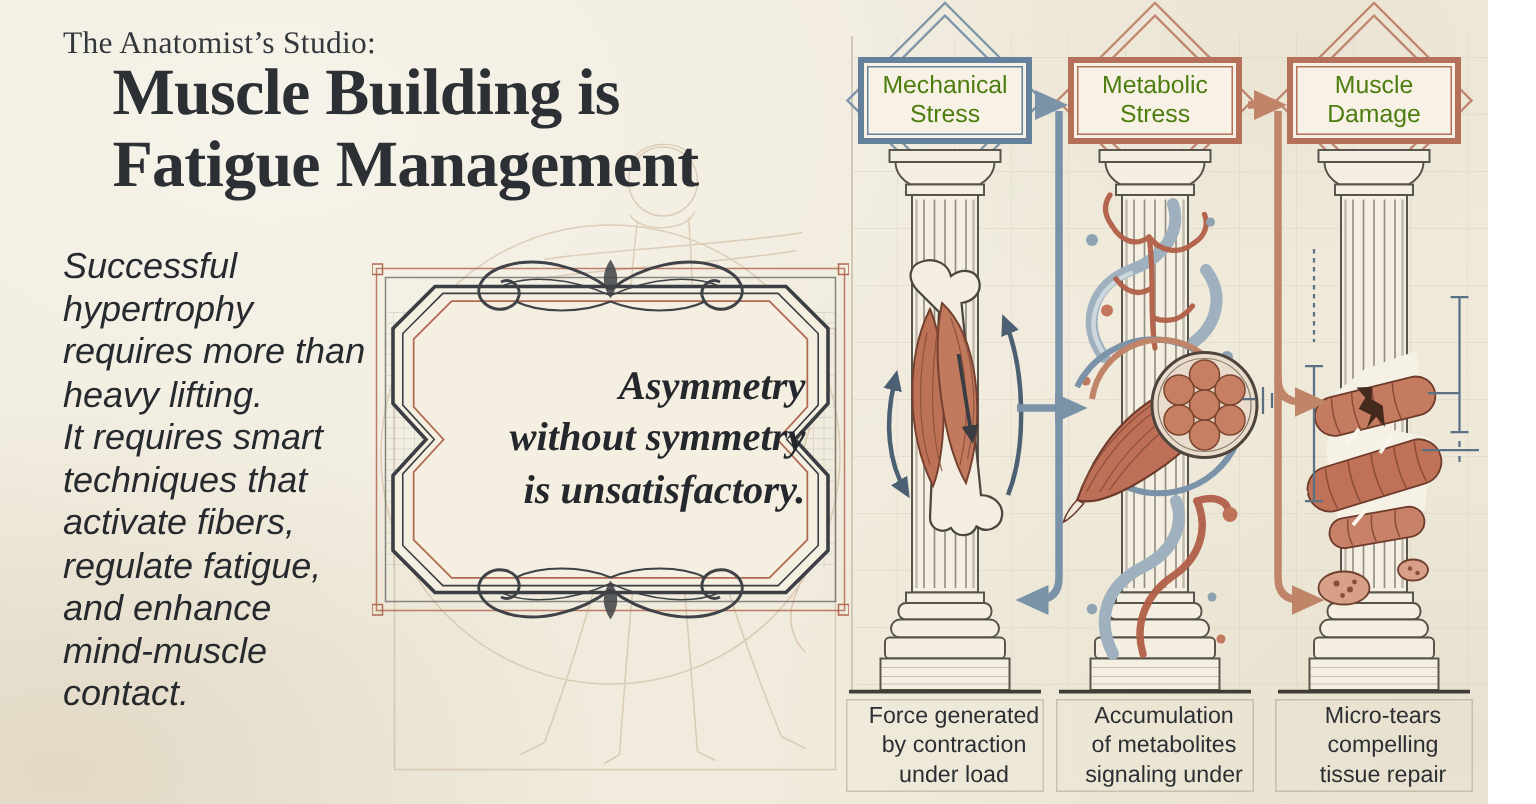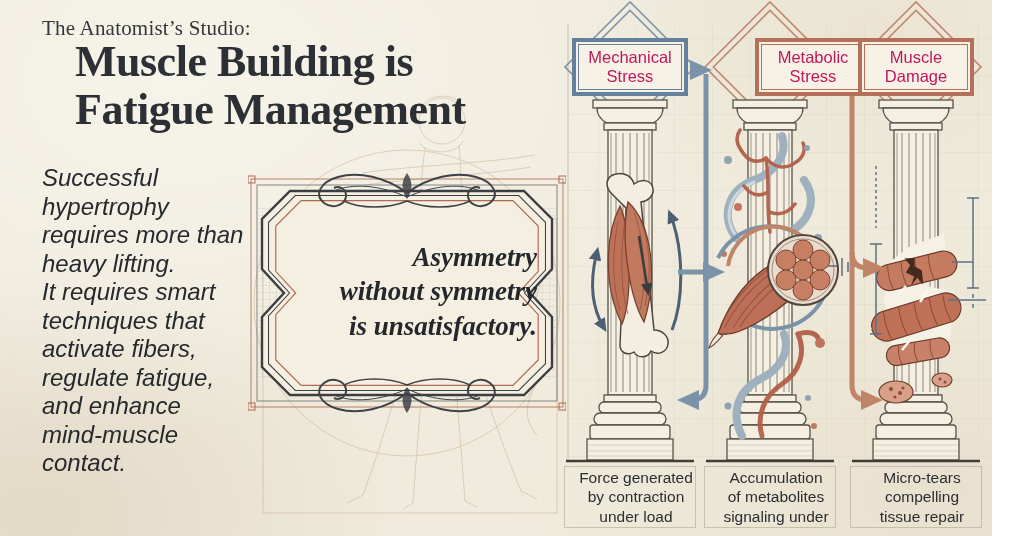--- a/index.html
+++ b/index.html
@@ -40,21 +40,21 @@
   .stage-box{
     position:absolute; top:38px; width:116px; height:58px;
     background:#f7f2e5; border:4px solid #888;
     box-sizing:border-box; display:flex; align-items:center; justify-content:center;
   }
   .box-inner{
     position:absolute; inset:2px; border:1px solid #888; pointer-events:none;
   }
   .stage-label{
     position:relative; text-align:center;
-    font-size:16.5px; line-height:1.18; color:#be185d;
+    font-size:16.5px; line-height:1.18; color:#4d7c0f;
   }
   .caption{
     position:absolute; top:466px; width:132px; height:62px;
     border:1px solid rgba(130,122,100,.35);
     display:flex; align-items:center; justify-content:center;
     text-align:center; font-size:15.5px; line-height:1.25; color:#2b2e32;
     box-sizing:border-box;
     padding-left:12px;
   }
 </style>
@@ -312,21 +312,21 @@
       <path d="M292,74 V385 Q292,400 307,400 H316" stroke="#c08468" stroke-width="5" marker-end="url(#ms)"></path>
       <path d="M292,252 Q292,268 308,268 H318" stroke="#c08468" stroke-width="5" marker-end="url(#ms)"></path>
     </g>
   </svg>
 
   <div class="stage-box" style="left: 572px; border-color: rgb(100, 128, 156);">
     <span class="box-inner" style="border-color: rgb(100, 128, 156);"></span>
     <span class="stage-label pre">Mechanical
 Stress</span>
   </div>
-  <div class="stage-box" style="left: 712px; border-color: rgb(181, 112, 90); margin-left: 43px;">
+  <div class="stage-box" style="left: 712px; border-color: rgb(181, 112, 90);">
     <span class="box-inner" style="border-color: rgb(181, 112, 90);"></span>
     <span class="stage-label pre">Metabolic
 Stress</span>
   </div>
   <div class="stage-box" style="left: 858px; border-color: rgb(181, 112, 90);">
     <span class="box-inner" style="border-color: rgb(181, 112, 90);"></span>
     <span class="stage-label pre">Muscle
 Damage</span>
   </div>
 

